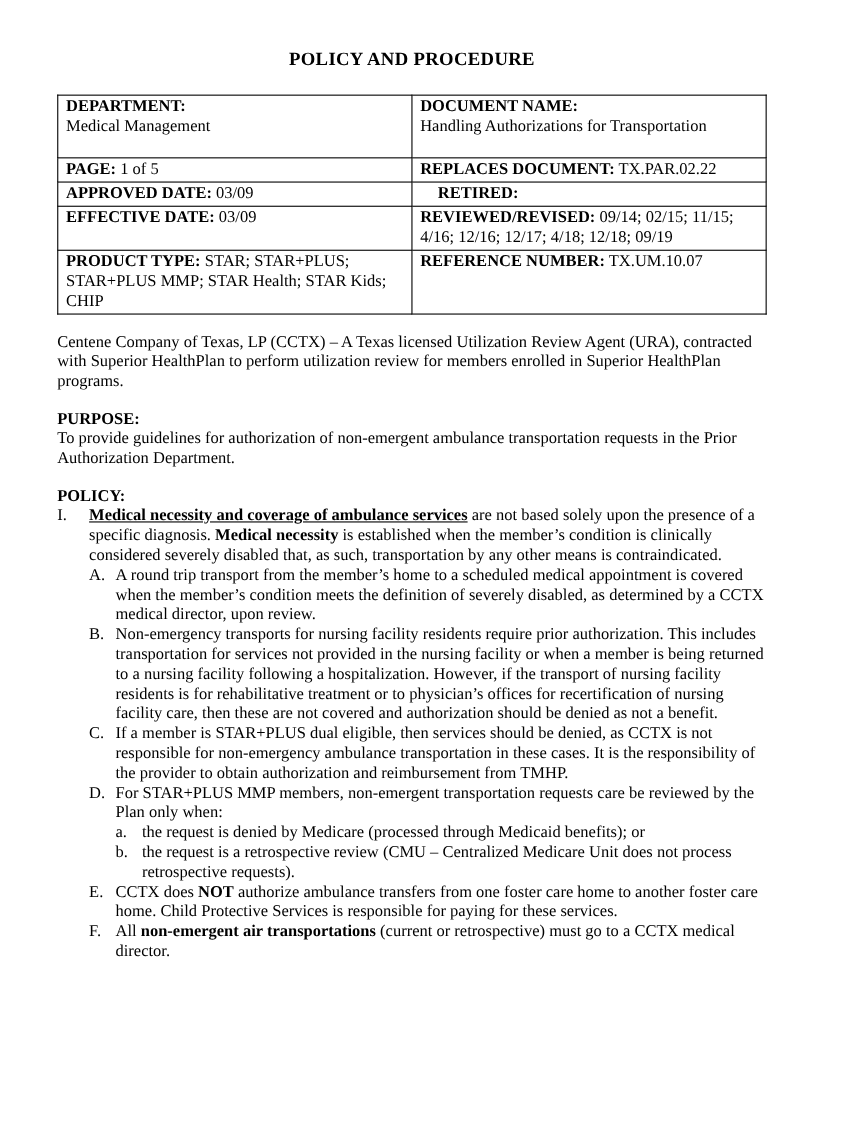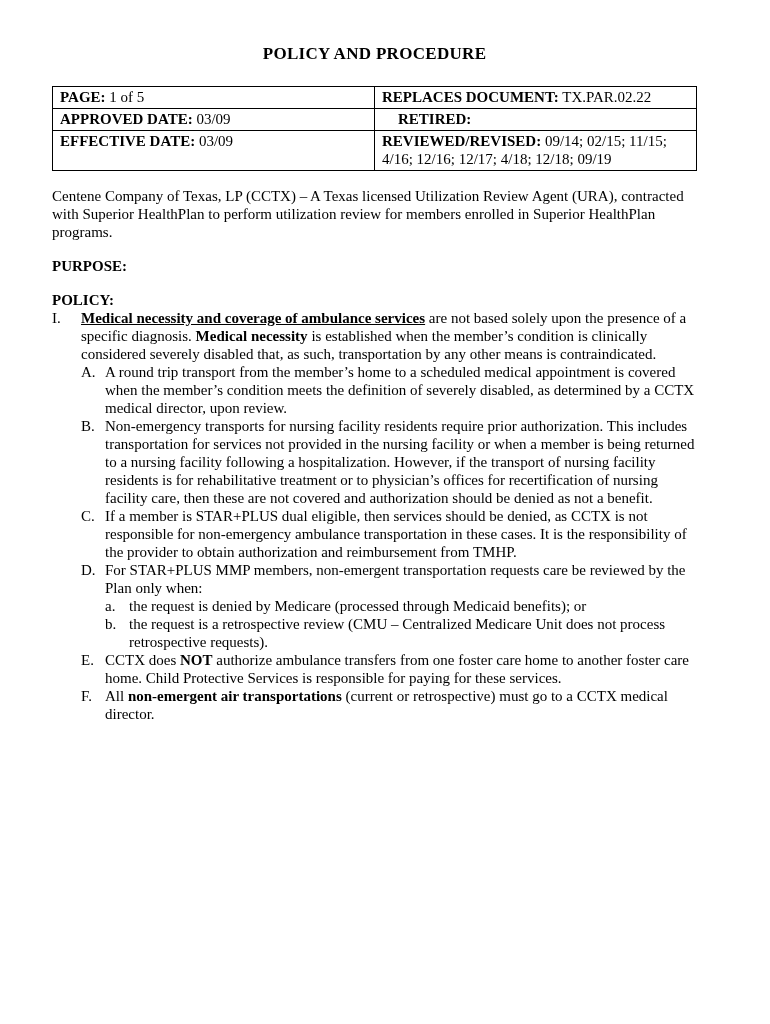--- a/index.html
+++ b/index.html
@@ -30,41 +30,50 @@
 </style>
 </head>
 <body>
 
 <div class="page">
 
   <div class="title">POLICY AND PROCEDURE</div>
 
   <table class="info-table">
     <tbody>
+      <tr class="row-tall">
+        <td><span style="font-weight: bold;">DEPARTMENT:</span><br><span>Medical Management</span></td>
+        <td><span style="font-weight: bold;">DOCUMENT NAME:</span><br><span>Handling Authorizations for Transportation</span></td>
+      </tr>
       <tr>
         <td><span style="font-weight: bold;">PAGE:</span><span>  1 of 5</span></td>
         <td><span style="font-weight: bold;">REPLACES DOCUMENT:</span><span> TX.PAR.02.22</span></td>
       </tr>
       <tr>
         <td><span style="font-weight: bold;">APPROVED DATE:</span><span>  03/09</span></td>
         <td><span style="font-weight: bold; margin-left: 16px;">RETIRED:</span></td>
       </tr>
       <tr>
         <td><span style="font-weight: bold;">EFFECTIVE DATE:</span><span>  03/09</span></td>
         <td><span style="font-weight: bold;">REVIEWED/REVISED:</span><span> 09/14; 02/15; 11/15; 4/16; 12/16; 12/17; 4/18; 12/18; 09/19</span></td>
       </tr>
+      <tr>
+        <td><span style="font-weight: bold;">PRODUCT TYPE:</span><span> STAR; STAR+PLUS; STAR+PLUS MMP; STAR Health; STAR Kids; CHIP</span></td>
+        <td><span style="font-weight: bold;">REFERENCE NUMBER:</span><span>  TX.UM.10.07</span></td>
+      </tr>
     </tbody>
   </table>
 
   <div class="section">
     <p class="para"><span>Centene Company of Texas, LP (CCTX) – A Texas licensed Utilization Review Agent (URA), contracted with Superior HealthPlan to perform utilization review for members enrolled in Superior HealthPlan programs.</span></p>
   </div>
 
   <div class="section">
     <div class="heading">PURPOSE:</div>
+    <p class="para"><span>To provide guidelines for authorization of non-emergent ambulance transportation requests in the Prior Authorization Department.</span></p>
   </div>
 
   <div class="section">
     <div class="heading">POLICY:</div>
 
     <div class="li">
       <span class="marker-1">I.</span>
       <div class="content">
         <span><span style="font-weight: bold; text-decoration: underline;">Medical necessity and coverage of ambulance services</span><span> are not based solely upon the presence of a specific diagnosis. </span><span style="font-weight: bold;">Medical necessity</span><span> is established when the member’s condition is clinically considered severely disabled that, as such, transportation by any other means is contraindicated.</span></span>
 

